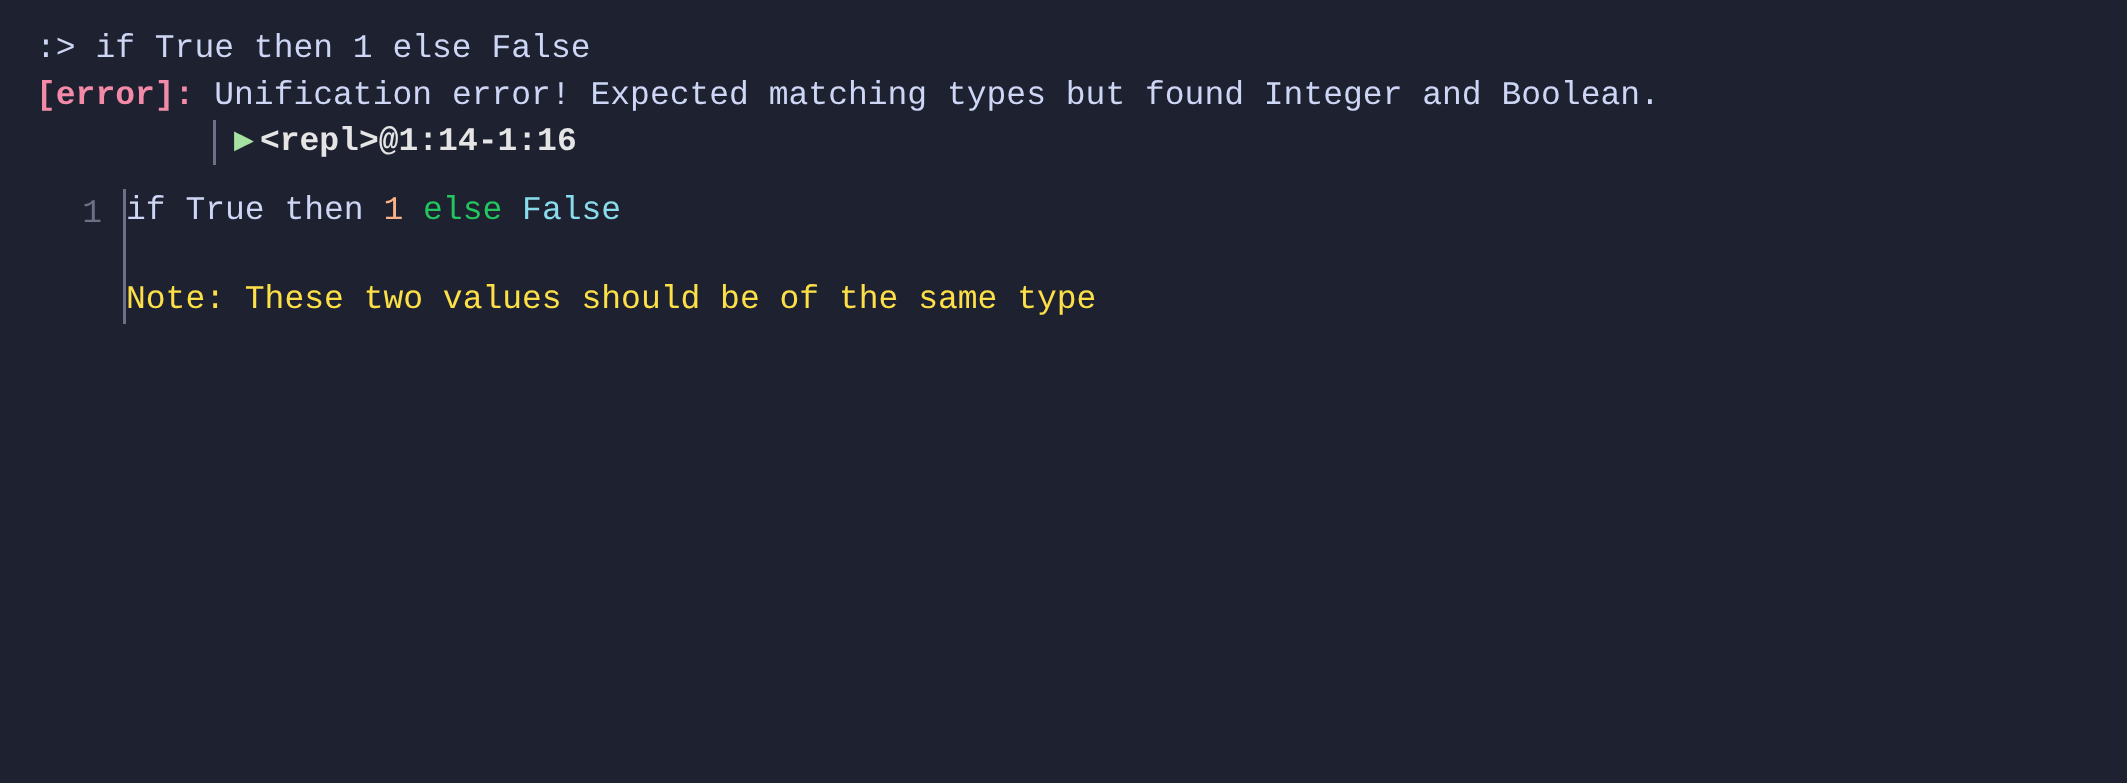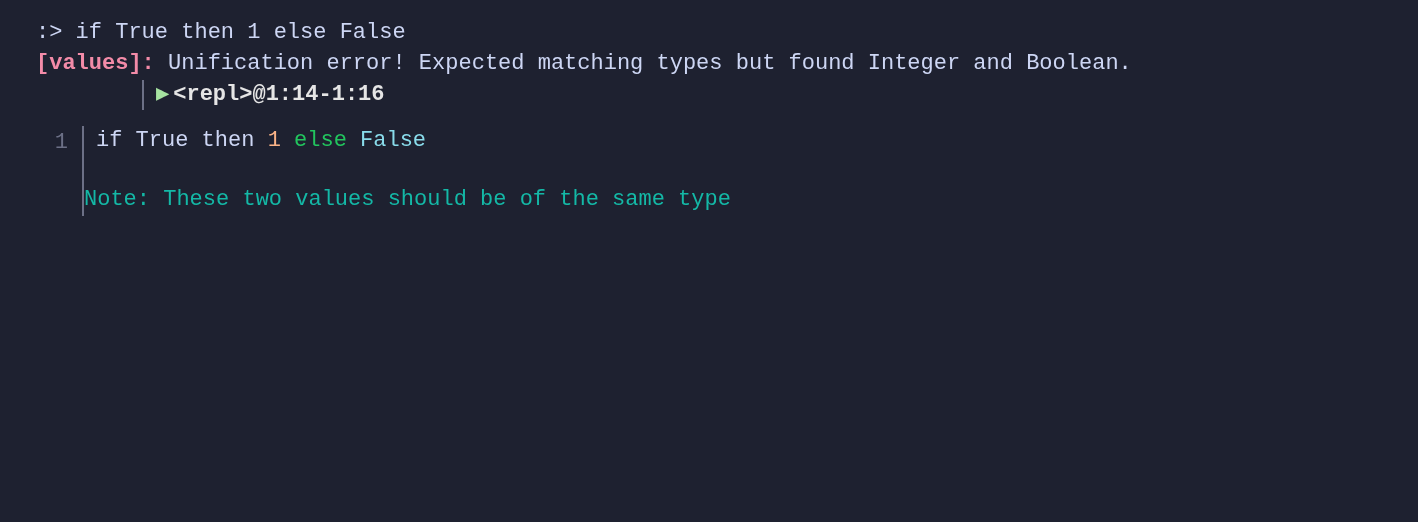--- a/index.html
+++ b/index.html
@@ -23,21 +23,20 @@
       width: 100%;
       height: 100%;
       padding: 18px 24px;
       position: relative;
     }
 
     .line {
       white-space: pre;
       display: flex;
       align-items: flex-start;
-      margin-left: 12px;
     }
 
     .prompt {
       color: #cdd6f4;
     }
 
     .error-label {
       color: #f38ba8;
       font-weight: bold;
     }
@@ -77,21 +76,21 @@
 </head>
 <body>
 
 <div class="terminal">
 
   <div class="line">
     <span class="prompt">:&gt; if True then 1 else False</span>
   </div>
 
   <div class="line">
-    <span class="error-label">[values]:</span>
+    <span class="error-label">[error]:</span>
     <span class="error-text"> Unification error! Expected matching types but found Integer and Boolean.</span>
   </div>
 
   <div class="repl-line">
     <div class="left-border-block" style="border-left: 2px solid #6c7086; padding-left: 12px; display: flex; align-items: center;">
       <span class="arrow-icon">▶ </span>
       <span class="repl-location">&lt;repl&gt;@1:14-1:16</span>
     </div>
   </div>
 
@@ -104,18 +103,18 @@
         <span style="color: #cdd6f4;">if True then </span>
         <span style="color: #fab387;">1</span>
         <span style="color: #22c55e;"> else </span>
         <span style="color: #89dceb;">False</span>
       </div>
 
 
       <div style="height: 24px;"></div>
 
       <div style="margin-top: 4px; display: flex; align-items: baseline;">
-        <span style="color: #14b8a6;">Note: These two values should be of the same type</span>
+        <span style="color: #fde047;">Note: These two values should be of the same type</span>
       </div>
     </div>
   </div>
 
 </div>
 
 </body></html>

